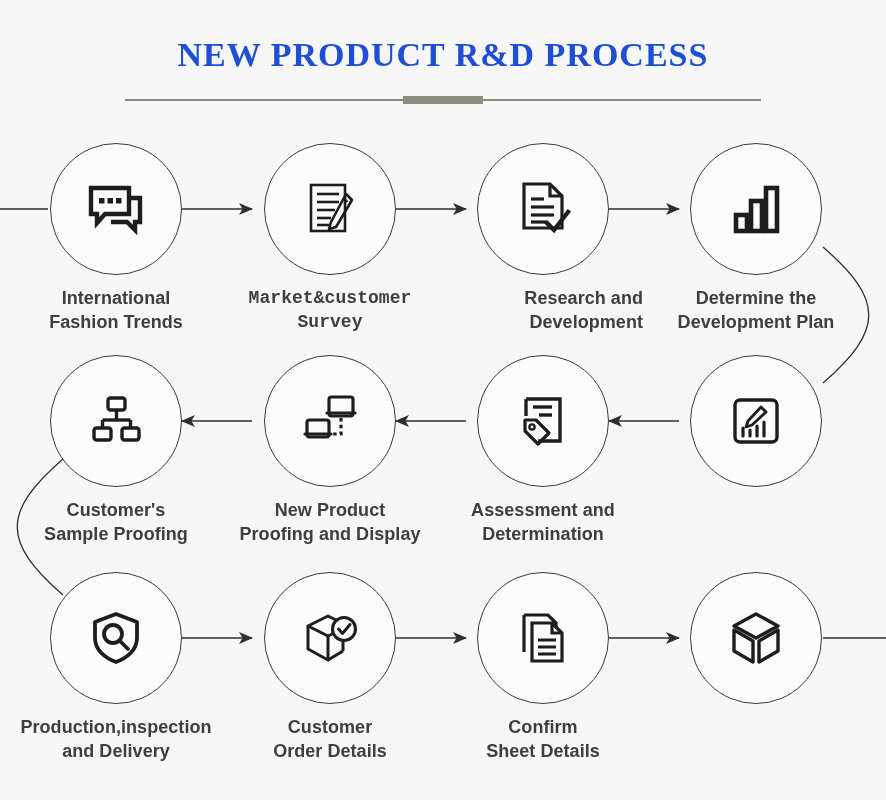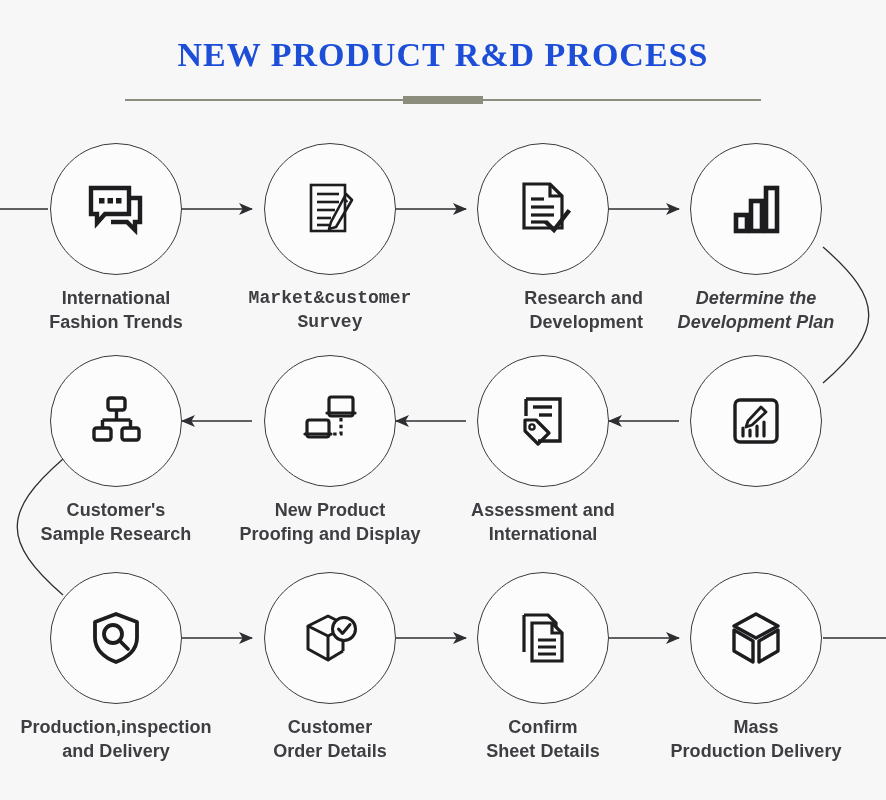--- a/index.html
+++ b/index.html
@@ -174,21 +174,21 @@
         <line x1="19" y1="29" x2="42" y2="29" stroke="#1d1d1f" stroke-width="3.2"></line>
         <line x1="19" y1="37" x2="42" y2="37" stroke="#1d1d1f" stroke-width="3.2"></line>
         <line x1="19" y1="44" x2="34" y2="44" stroke="#1d1d1f" stroke-width="3.2"></line>
         <path d="M35 45 L42 52 L56 34" fill="none" stroke="#1d1d1f" stroke-width="4.4" stroke-linecap="square" stroke-linejoin="miter"></path>
       </svg>
     </div>
     <div class="label">Research and
 Development</div>
   </div>
 
-  <div class="node" style="left:656px; top:143px;font-style:italic;">
+  <div class="node" style="left:656px; top:143px;">
     <div class="circle">
       <svg width="62" height="62" viewBox="0 0 62 62">
         <rect x="11" y="37" width="11" height="16" fill="none" stroke="#1d1d1f" stroke-width="4.6"></rect>
         <rect x="26" y="23" width="11" height="30" fill="none" stroke="#1d1d1f" stroke-width="4.6"></rect>
         <rect x="41" y="10" width="11" height="43" fill="none" stroke="#1d1d1f" stroke-width="4.6"></rect>
       </svg>
     </div>
     <div class="label">Determine the
 Development Plan</div>
   </div>
@@ -211,21 +211,21 @@
       <svg width="62" height="62" viewBox="0 0 62 62">
         <path d="M14 9 H48 V51 H26" fill="none" stroke="#1d1d1f" stroke-width="3.4" stroke-linejoin="miter"></path>
         <path d="M14 9 V26" fill="none" stroke="#1d1d1f" stroke-width="3.4"></path>
         <line x1="21" y1="17" x2="40" y2="17" stroke="#1d1d1f" stroke-width="3.4"></line>
         <line x1="27" y1="25" x2="40" y2="25" stroke="#1d1d1f" stroke-width="3.4"></line>
         <path d="M13 30 L24 30 L37 43 L26 54 L13 41 Z" fill="none" stroke="#1d1d1f" stroke-width="3.2" stroke-linejoin="round"></path>
         <circle cx="20" cy="37" r="2.6" fill="none" stroke="#1d1d1f" stroke-width="2.4"></circle>
       </svg>
     </div>
     <div class="label">Assessment and
-International</div>
+Determination</div>
   </div>
 
   <div class="node" style="left:230px; top:355px;">
     <div class="circle">
       <svg width="62" height="62" viewBox="0 0 62 62">
         <rect x="30" y="7" width="24" height="19" rx="2.5" fill="none" stroke="#1d1d1f" stroke-width="3.2"></rect>
         <line x1="28" y1="23" x2="56" y2="23" stroke="#1d1d1f" stroke-width="3.2" stroke-linecap="round"></line>
         <rect x="8" y="30" width="22" height="17" rx="2.5" fill="none" stroke="#1d1d1f" stroke-width="3.2"></rect>
         <line x1="6" y1="44" x2="32" y2="44" stroke="#1d1d1f" stroke-width="3.2" stroke-linecap="round"></line>
         <path d="M42 28 V44 H31" fill="none" stroke="#1d1d1f" stroke-width="3.2" stroke-dasharray="3.4 3.4" stroke-linejoin="miter"></path>
@@ -241,21 +241,21 @@
         <rect x="23" y="8" width="17" height="12" rx="2.5" fill="none" stroke="#1d1d1f" stroke-width="3.4"></rect>
         <rect x="9" y="38" width="17" height="12" rx="2.5" fill="none" stroke="#1d1d1f" stroke-width="3.4"></rect>
         <rect x="37" y="38" width="17" height="12" rx="2.5" fill="none" stroke="#1d1d1f" stroke-width="3.4"></rect>
         <line x1="31.5" y1="20" x2="31.5" y2="30" stroke="#1d1d1f" stroke-width="3.4"></line>
         <line x1="17.5" y1="30" x2="45.5" y2="30" stroke="#1d1d1f" stroke-width="3.4"></line>
         <line x1="17.5" y1="30" x2="17.5" y2="38" stroke="#1d1d1f" stroke-width="3.4"></line>
         <line x1="45.5" y1="30" x2="45.5" y2="38" stroke="#1d1d1f" stroke-width="3.4"></line>
       </svg>
     </div>
     <div class="label">Customer's
-Sample Research</div>
+Sample Proofing</div>
   </div>
 
   <div class="node" style="left:16px; top:572px;">
     <div class="circle">
       <svg width="62" height="62" viewBox="0 0 62 62">
         <path d="M31 7 L52 15 V31 C52 43 42 51 31 55 C20 51 10 43 10 31 V15 Z" fill="none" stroke="#1d1d1f" stroke-width="3.8" stroke-linejoin="round"></path>
         <circle cx="28" cy="27" r="9" fill="none" stroke="#1d1d1f" stroke-width="3.8"></circle>
         <line x1="34.5" y1="33.5" x2="43" y2="42" stroke="#1d1d1f" stroke-width="3.8" stroke-linecap="round"></line>
       </svg>
     </div>
@@ -296,17 +296,15 @@
   </div>
 
   <div class="node" style="left:656px; top:572px;">
     <div class="circle">
       <svg width="62" height="62" viewBox="0 0 62 62">
         <path d="M31 7 L53 19 L31 31 L9 19 Z" fill="none" stroke="#1d1d1f" stroke-width="3.4" stroke-linejoin="round"></path>
         <path d="M9 23 L28 34 V55 L9 44 Z" fill="none" stroke="#1d1d1f" stroke-width="3.4" stroke-linejoin="round"></path>
         <path d="M53 23 L34 34 V55 L53 44 Z" fill="none" stroke="#1d1d1f" stroke-width="3.4" stroke-linejoin="round"></path>
       </svg>
     </div>
-    <div class="label">Mass
-Production Delivery</div>
   </div>
 
 </div>
 
 </body></html>

